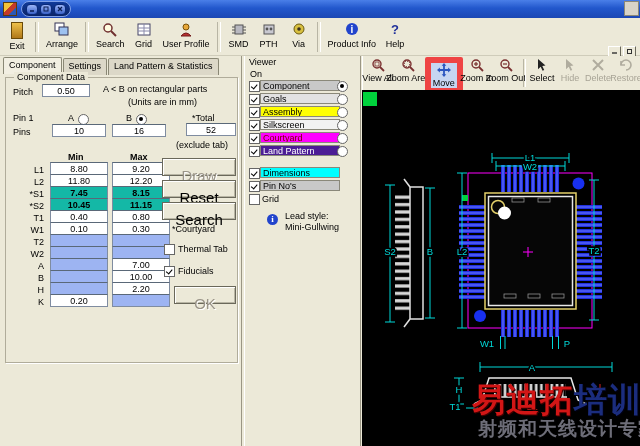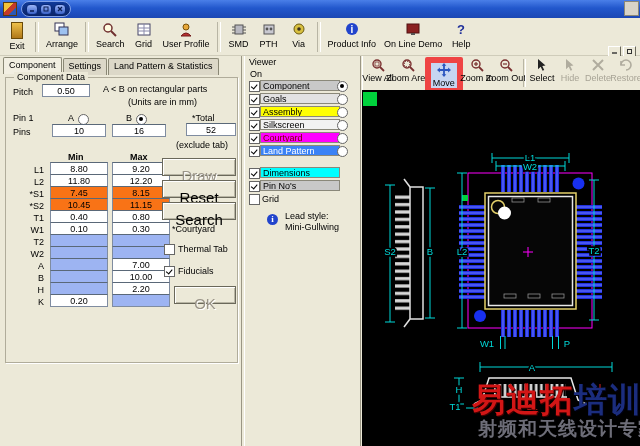--- a/index.html
+++ b/index.html
@@ -36,21 +36,21 @@
   .tab{border:1px solid #8a8875;border-bottom:none;padding:2px 5px 2px 5px;background:#dcd8c8;
     border-radius:2px 2px 0 0;margin-right:1px;white-space:nowrap;}
   .tab.active{background:#f2efe2;position:relative;top:-1px;padding-bottom:4px;font-weight:normal;}
   .grp{position:absolute;left:5px;top:21px;width:231px;height:284px;border:1px solid #b0ac9a;
     box-shadow:1px 1px 0 #ffffff;}
   .grp-title{position:absolute;left:8px;top:-6px;background:#ece9d8;padding:0 3px;}
   .lab{position:absolute;white-space:nowrap;}
   .fld{position:absolute;background:#fff;border:1px solid #7f8ca0;border-top-color:#5a6878;
     font-family:"Liberation Sans",sans-serif;font-size:9px;height:11px;padding:0;margin:0;
     text-align:center;box-sizing:content-box;}
-  .fld.calc{background:#f97316;}
+  .fld.calc{background:#14b8a6;font-weight:bold;}
   .fld.blue{background:#9db4f2;}
   .btn3d{position:absolute;background:#ece9d8;border:1px solid #6a685a;
     box-shadow:inset 1px 1px 0 #ffffff, inset -1px -1px 0 #b8b5a4;
     font-family:"Liberation Sans",sans-serif;font-size:15px;text-align:center;padding:8px;}
   .btn3d:disabled,.btn3d.disabled{color:#9a9488;text-shadow:1px 1px 0 #fff;}
   .cb{position:absolute;width:9px;height:9px;background:#fff;border:1px solid #666;}
   .cb.checked::after{content:"";position:absolute;left:1px;top:1.5px;width:5px;height:2.5px;
     border-left:1.6px solid #000;border-bottom:1.6px solid #000;transform:rotate(-50deg);}
   .rb{position:absolute;width:9px;height:9px;border-radius:50%;background:#fff;border:1px solid #666;}
   .rb.sel::after{content:"";position:absolute;left:2px;top:2px;width:4px;height:4px;border-radius:50%;background:#000;}
@@ -195,29 +195,20 @@
         <svg width="16" height="15" viewBox="0 0 16 15">
             <circle cx="8" cy="7" r="6" fill="#2244cc"></circle>
             <text x="8" y="11" style="fill:#fff;stroke:none;font-size:10px;font-weight:bold;">i</text>
           </svg>
       </div>
       <span class="lbl">Product Info</span>
     </div>
     <div class="tb-btn">
       <div class="ticon">
         <svg width="16" height="15" viewBox="0 0 16 15">
-            <rect x="2" y="2" width="12" height="9" fill="#8a2020" stroke="#501010"></rect>
-            <rect x="6" y="11" width="4" height="2" fill="#555"></rect>
-          </svg>
-      </div>
-      <span class="lbl">On Line Demo</span>
-    </div>
-    <div class="tb-btn">
-      <div class="ticon">
-        <svg width="16" height="15" viewBox="0 0 16 15">
             <text x="8" y="12" style="fill:#20309a;stroke:none;font-size:13px;font-weight:bold;">?</text>
           </svg>
       </div>
       <span class="lbl">Help</span>
     </div>
   </div>
   <div class="mdi-mini">
     <div class="mb">
       <svg width="5" height="5" viewBox="0 0 5 5">
           <line x1="0" y1="4" x2="5" y2="4" stroke="#333" stroke-width="1.4"></line>
@@ -329,21 +320,21 @@
 
     <div class="cb checked" style="left:4px;top:64px;"></div>
     <div class="layer-box" style="top: 63px; background-color: rgb(242, 242, 242); color: rgb(0, 0, 0);">Silkscreen</div>
     <div class="rb" style="left:92px;top:64px;"></div>
 
     <div class="cb checked" style="left:4px;top:77px;"></div>
     <div class="layer-box" style="top: 76px; background-color: rgb(255, 0, 255); color: rgb(122, 0, 0);">Courtyard</div>
     <div class="rb" style="left:92px;top:77px;"></div>
 
     <div class="cb checked" style="left:4px;top:90px;"></div>
-    <div class="layer-box" style="top: 89px; background-color: #3b82f6; color: rgb(255, 255, 255);">Land Pattern</div>
+    <div class="layer-box" style="top: 89px; background-color: #4c1d95; color: rgb(255, 255, 255);">Land Pattern</div>
     <div class="rb" style="left:92px;top:90px;"></div>
 
     <div class="cb checked" style="left:4px;top:112px;"></div>
     <div class="layer-box" style="top: 111px; background-color: rgb(0, 255, 255); color: rgb(0, 0, 0);">Dimensions</div>
 
     <div class="cb checked" style="left:4px;top:125px;"></div>
     <div class="layer-box" style="top: 124px; background-color: rgb(200, 200, 200); color: rgb(0, 0, 0);">Pin No's</div>
 
     <div class="cb" style="left:4px;top:138px;"></div>
     <div class="lab" style="left:17px;top:138px;">Grid</div>

